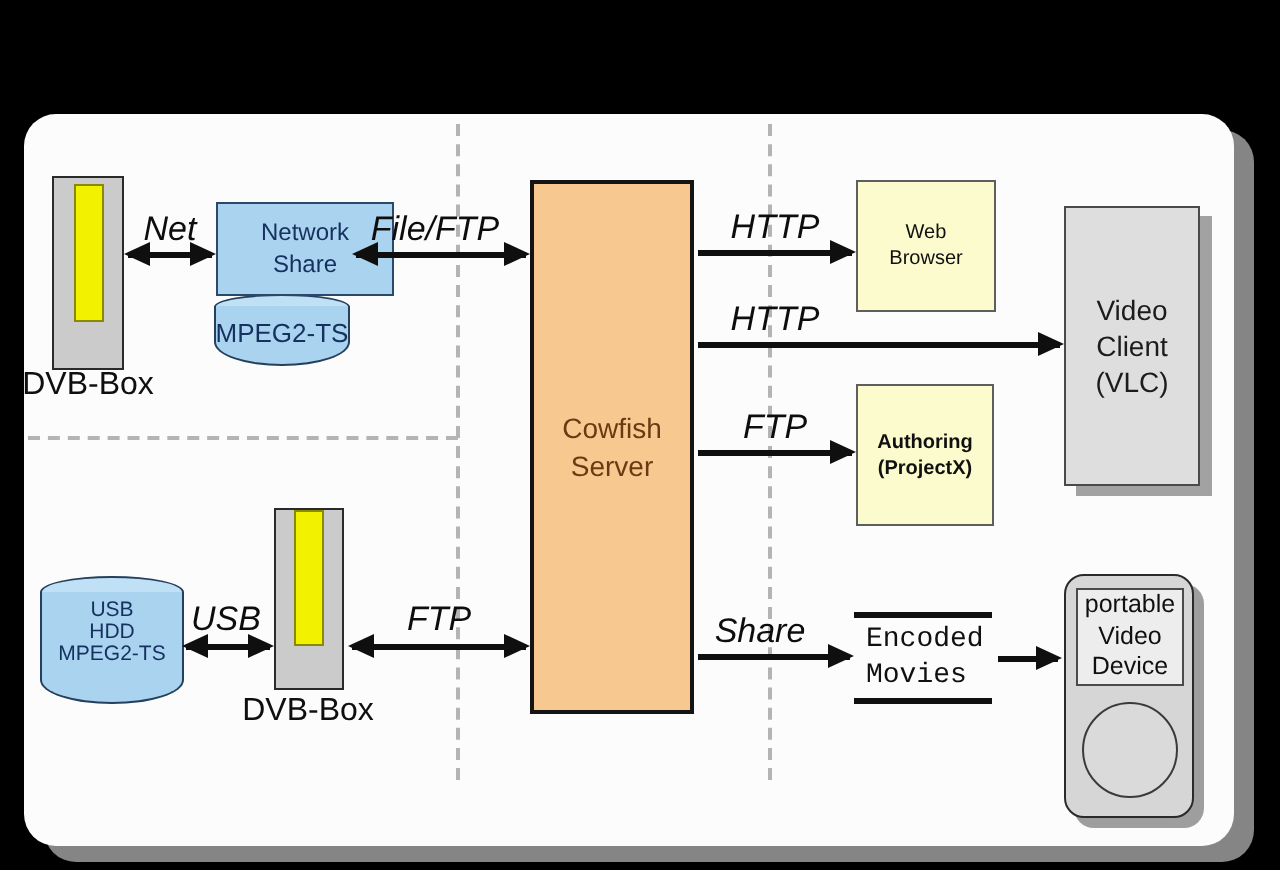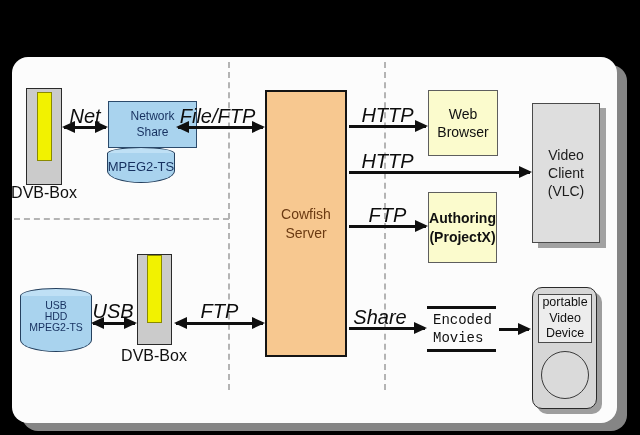--- a/index.html
+++ b/index.html
@@ -10,21 +10,21 @@
   .pre{white-space:pre-line;}
   .center{display:flex;align-items:center;justify-content:center;text-align:center;}
 
   
   .dash-v{position:absolute;width:0;border-left:2px dashed #b4b4b4;}
   .dash-h{position:absolute;height:0;border-top:2px dashed #b4b4b4;}
 
   
   .node{position:absolute;box-sizing:border-box;}
   .server{background:#F7C890;border:2px solid #141414;font-size:14px;line-height:1.35;color:#6b3a12;}
-  .yellowbox{background:#FBFBCD;border:1px solid #5e5e5e;font-size:14px;line-height:1.3;color:#101010;}
+  .yellowbox{background:#FBFBCD;border:1px solid #5e5e5e;font-size:10px;line-height:1.3;color:#101010;}
   .graybox{background:#DEDEDE;border:1px solid #4a4a4a;box-shadow:6px 5px 0 #a2a2a2;
            font-size:14px;line-height:1.3;color:#1c1c1c;}
   .bluebox{background:#A9D3EE;border:1px solid #2b4a6b;font-size:12px;line-height:1.3;color:#16305f;}
 
   
   .dvb{position:absolute;background:#CBCBCB;border:1px solid #2a2a2a;box-sizing:border-box;}
   .dvb .slot{position:absolute;background:#F2F200;border:1px solid #8a8a00;box-sizing:border-box;}
   .dvb-label{position:absolute;font-size:16px;color:#0f0f0f;text-align:center;}
 
   
@@ -38,21 +38,21 @@
 
   
   .arr{position:absolute;height:13px;}
   .arr .ln{position:absolute;left:2px;right:2px;top:5px;height:3px;background:#0f0f0f;}
   .arr .hd-r{position:absolute;right:0;top:0;width:0;height:0;
              border-top:6.5px solid transparent;border-bottom:6.5px solid transparent;
              border-left:13px solid #0f0f0f;}
   .arr .hd-l{position:absolute;left:0;top:0;width:0;height:0;
              border-top:6.5px solid transparent;border-bottom:6.5px solid transparent;
              border-right:13px solid #0f0f0f;}
-  .elabel{position:absolute;font-style:italic;font-size:20px;color:#0d0d0d;text-align:center;}
+  .elabel{position:absolute;font-style:italic;font-size:17px;color:#0d0d0d;text-align:center;}
 
   
   .encoded{position:absolute;border-top:3px solid #101010;border-bottom:3px solid #101010;
            box-sizing:border-box;font-size:14px;line-height:1.3;color:#101010;
            display:flex;align-items:center;padding-left:6px;font-family:Liberation Mono, monospace;}
 
   
   .device{position:absolute;background:#D6D6D6;border:1px solid #2a2a2a;border-radius:10px;
           box-shadow:5px 5px 0 #9e9e9e;box-sizing:border-box;}
   .device .screen{position:absolute;left:5px;top:6px;width:54px;height:49px;background:#EDEDED;

